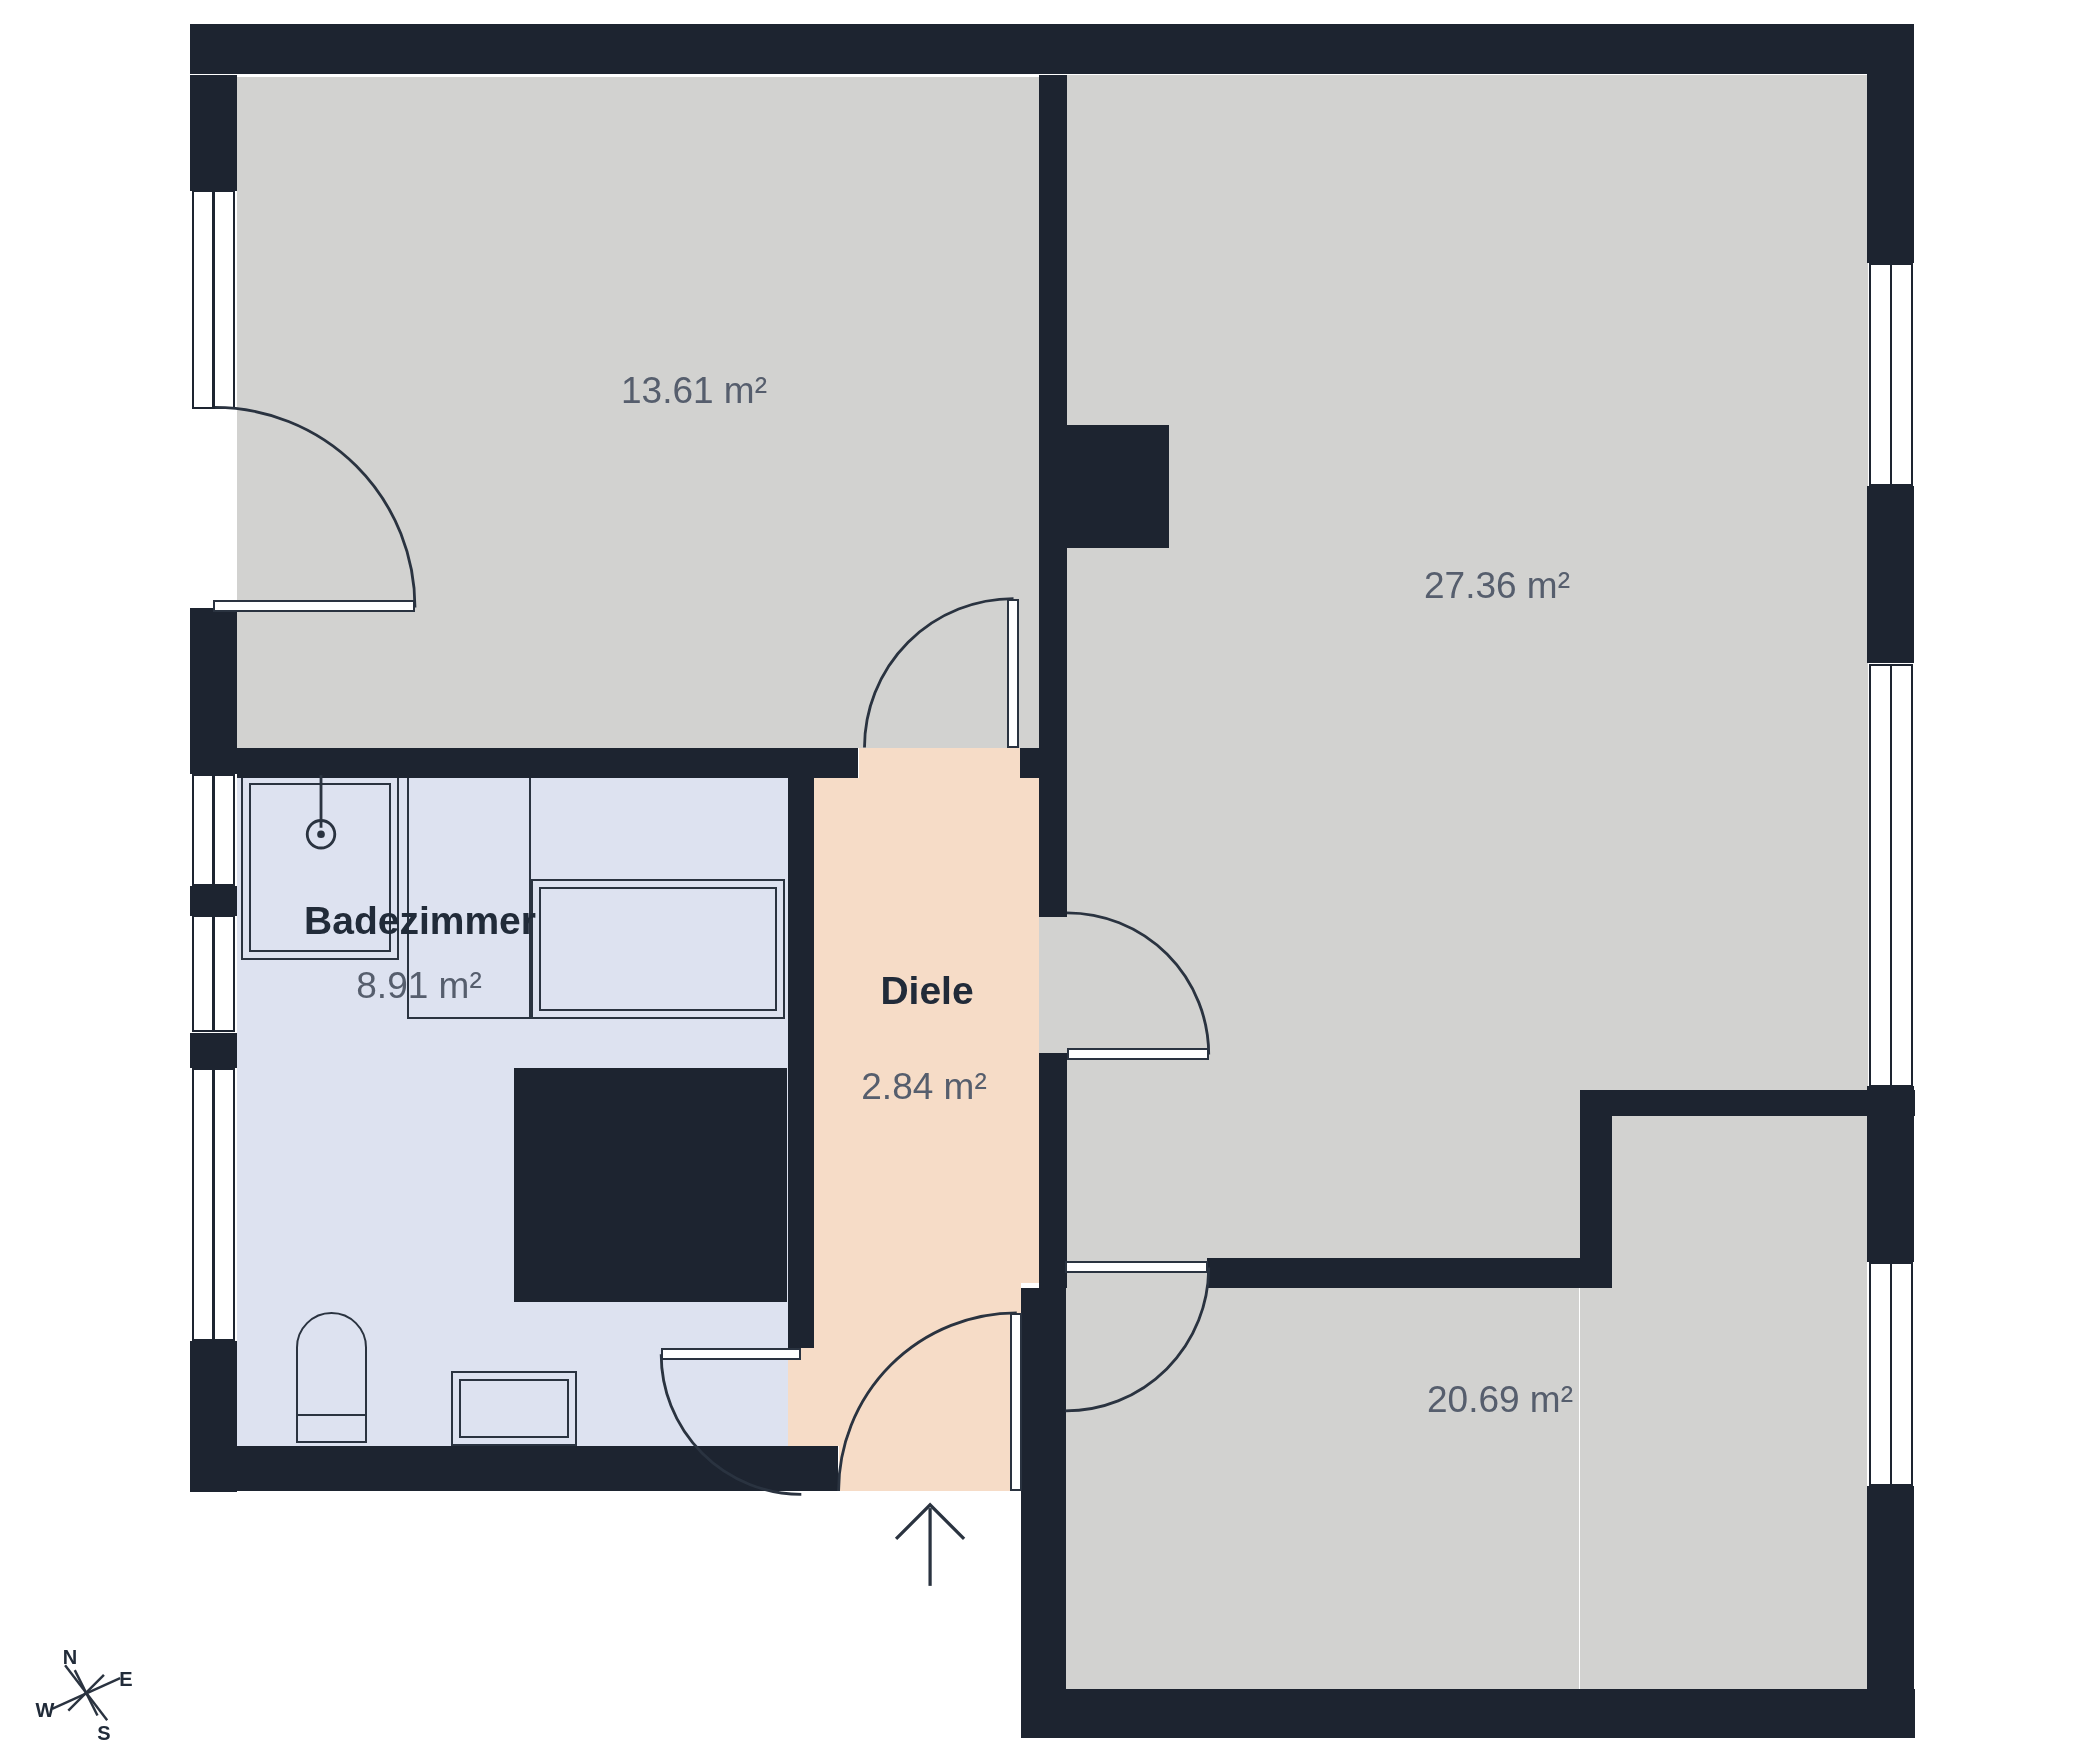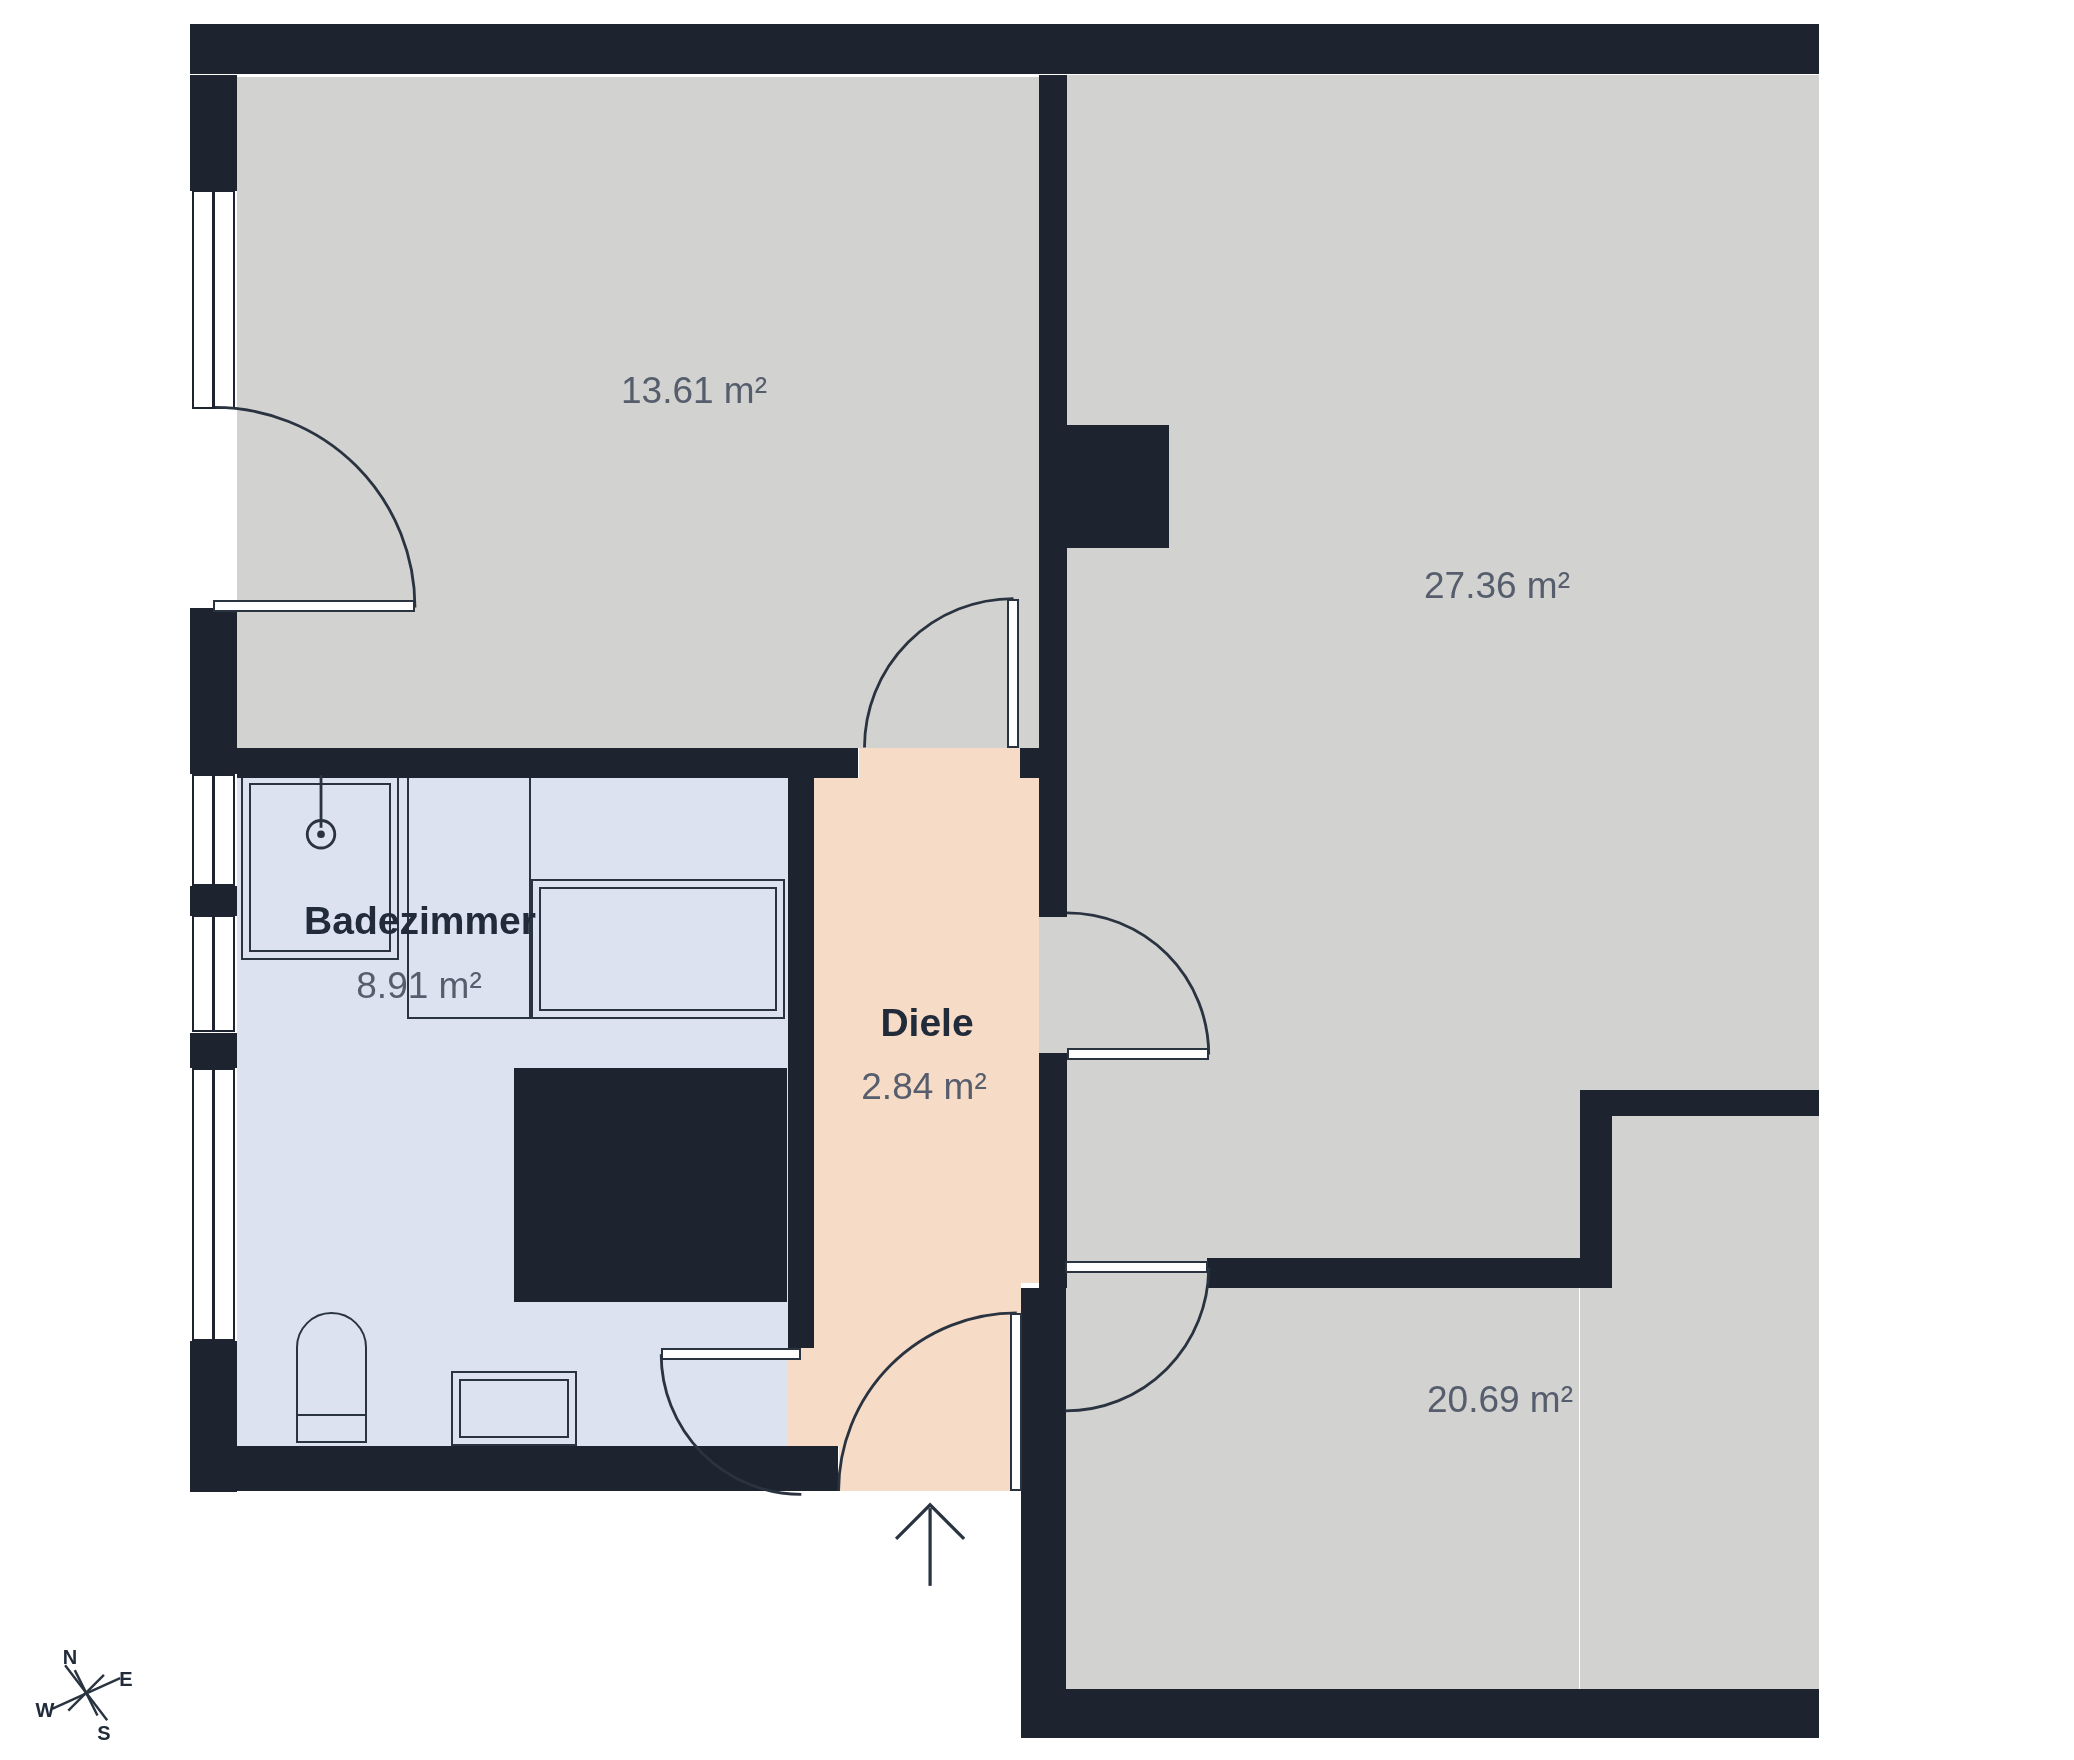--- a/index.html
+++ b/index.html
@@ -5,21 +5,21 @@
   :root{
     --wall:#1d2430;
     --line:#2a3340;
     --room:#d2d2d0;
     --bath:#dde2f0;
     --hall:#f6dcc7;
     --labelgray:#565e6d;
     --labeldark:#212b39;
   }
   html,body{margin:0;padding:0;background:#ffffff;}
-  #stage{position:relative;width:1819px;height:1760px;background:#ffffff;overflow:hidden;
+  #stage{position:relative;width:2074px;height:1760px;background:#ffffff;overflow:hidden;
          font-family:"Liberation Sans",sans-serif;}
   .floor,.wall,.window,.leaf,.fixture,.sill{position:absolute;box-sizing:border-box;}
   .wall{background:var(--wall);}
   .floor.gray{background:var(--room);}
   .floor.bath{background:var(--bath);}
   .floor.hall{background:var(--hall);}
   .window{background:#ffffff;border:2.4px solid var(--wall);}
   .window .mull{position:absolute;left:50%;top:0;bottom:0;width:2.4px;margin-left:-1.2px;background:var(--wall);}
   .leaf{background:#ffffff;border:2px solid var(--line);}
   .fixture{border:2.4px solid var(--line);background:var(--bath);}
@@ -141,21 +141,21 @@
       <line x1="64" y1="2110" x2="148" y2="2072"></line>
       <line x1="84" y1="2112" x2="128" y2="2068"></line>
       <line x1="92" y1="2062" x2="120" y2="2118"></line>
     </g>
   </svg>
 
   <div class="label area-label" style="left:694px;top:390px;">13.61 m²</div>
   <div class="label area-label" style="left:1497px;top:585px;">27.36 m²</div>
   <div class="label room-title" style="left:420px;top:920px;">Badezimmer</div>
   <div class="label area-label" style="left:419px;top:985px;">8.91 m²</div>
-  <div class="label room-title" style="left:927px;top:1022px;">Diele</div>
+  <div class="label room-title" style="left:927px;top:990px;">Diele</div>
   <div class="label area-label" style="left:924px;top:1086px;">2.84 m²</div>
   <div class="label area-label" style="left:1500px;top:1399px;">20.69 m²</div>
 
   <div class="compass-letter" style="left:70px;top:1657px;">N</div>
   <div class="compass-letter" style="left:126px;top:1679px;">E</div>
   <div class="compass-letter" style="left:104px;top:1733px;">S</div>
   <div class="compass-letter" style="left:45px;top:1710px;">W</div>
 
 </div>
 

